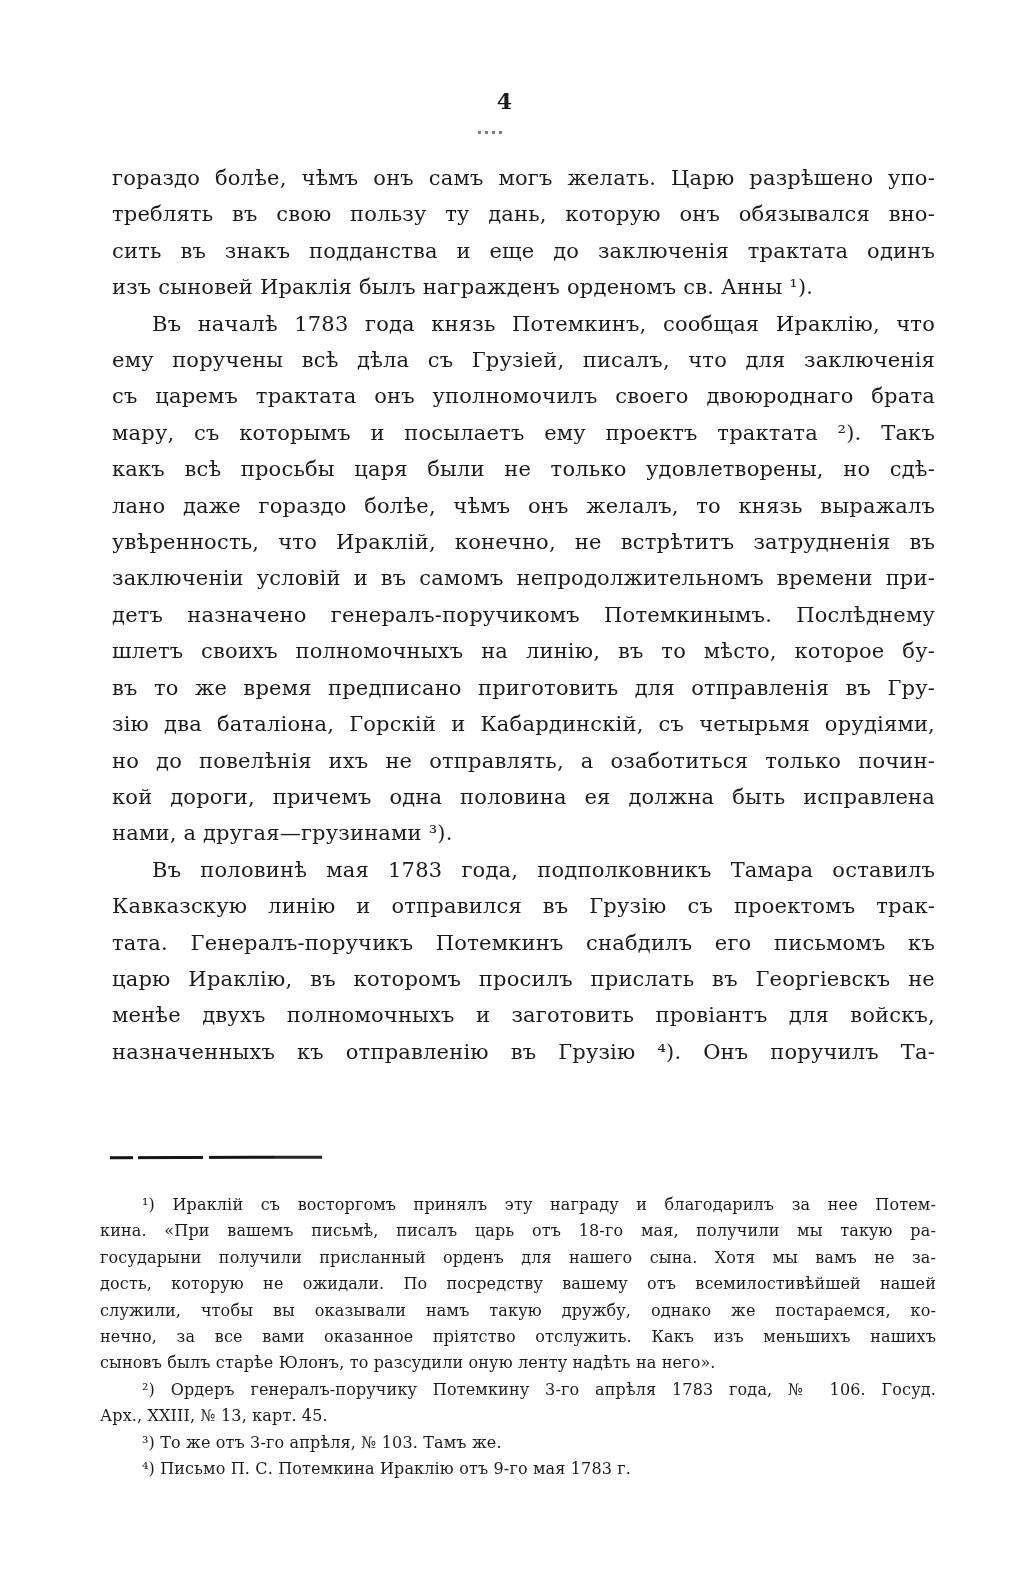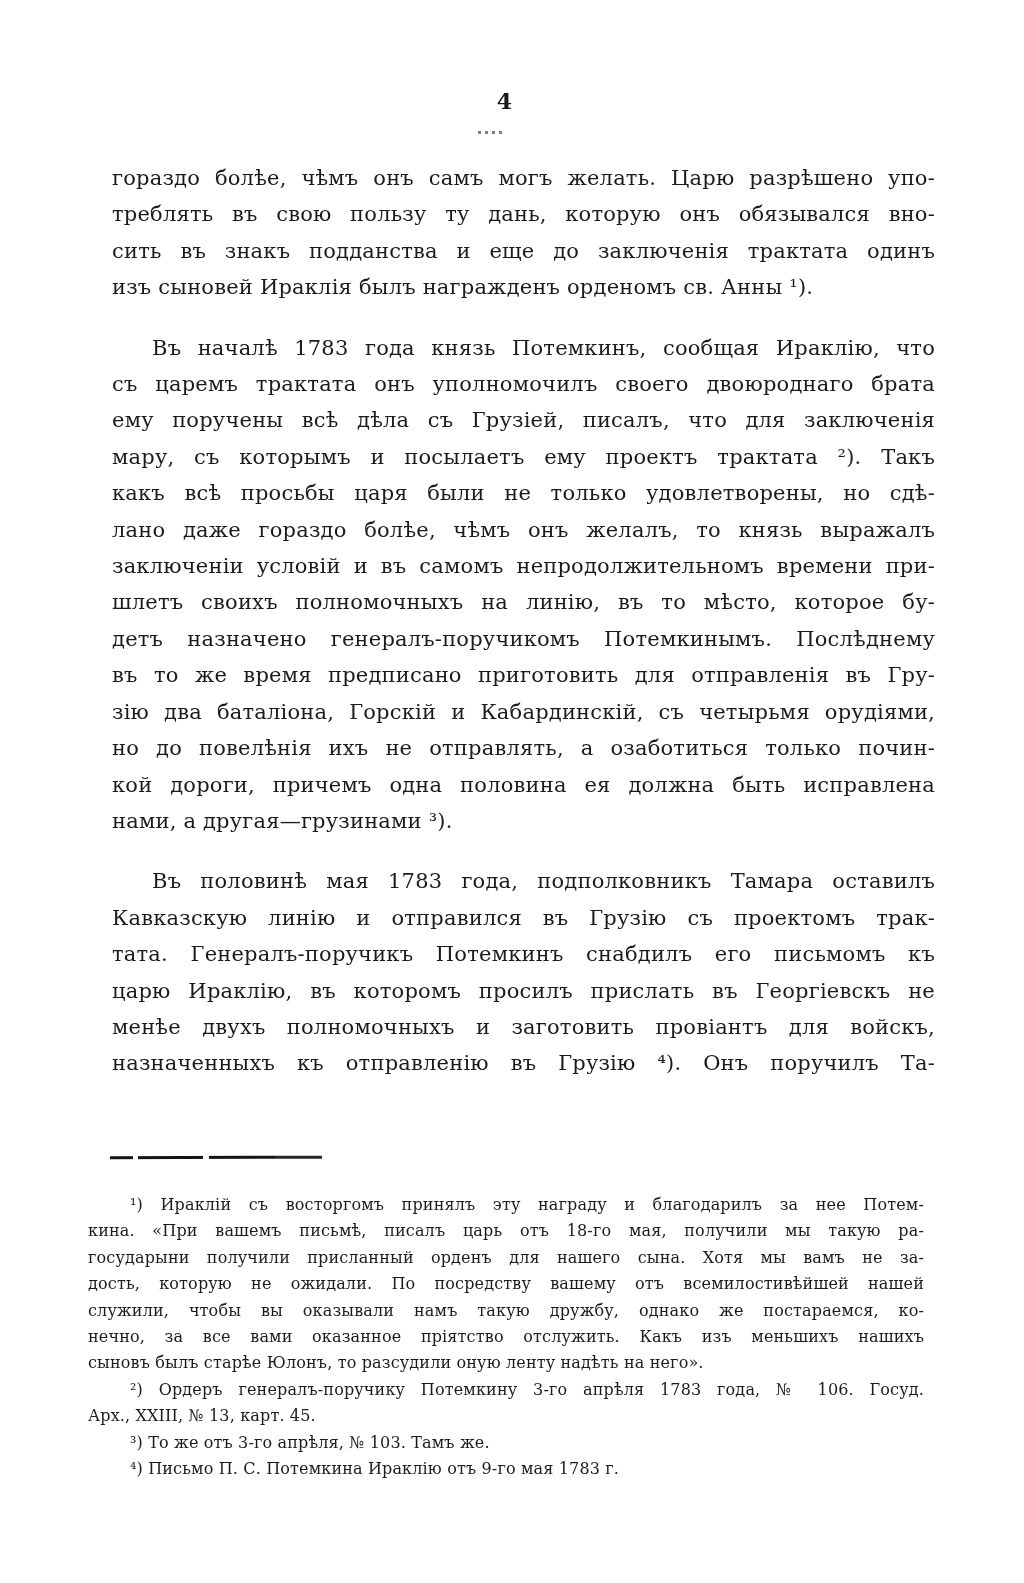--- a/index.html
+++ b/index.html
@@ -41,38 +41,38 @@
     width: 823px;
     font-size: 21px;
     line-height: 36.4px;
     letter-spacing: 0.2px;
   }
   .line {
     text-align: justify;
     text-align-last: justify;
     white-space: normal;
   }
-  .line.indent { text-indent: 40px; margin-top: 24px; }
+  .line.indent { text-indent: 40px; }
   .line.end    { text-align-last: left; }
   .footnote-rule {
     position: absolute;
     top: 1156px;
     left: 110px;
     width: 212px;
     height: 3px;
     transform: rotate(-0.2deg);
     background: linear-gradient(90deg,
       #151515 0 11%, rgba(0,0,0,0) 11% 13%,
       #151515 13% 44%, rgba(0,0,0,0) 44% 46.5%,
       #151515 46.5% 78%, rgba(0,0,0,0.85) 78% 100%);
   }
   .footnotes {
     position: absolute;
     top: 1192px;
-    left: 88px;
+    left: 100px;
     width: 836px;
     font-size: 16px;
     line-height: 26.4px;
     letter-spacing: 0.15px;
   }
   .fline {
     text-align: justify;
     text-align-last: justify;
   }
   .fline.indent { text-indent: 42px; }
@@ -85,28 +85,29 @@
 
   <div class="page-number">4</div>
   <div class="pn-smudge"></div>
 
   <div class="body-text">
     <div class="line">гораздо болѣе, чѣмъ онъ самъ могъ желать. Царю разрѣшено упо-</div>
     <div class="line">треблять въ свою пользу ту дань, которую онъ обязывался вно-</div>
     <div class="line">сить въ знакъ подданства и еще до заключенія трактата одинъ</div>
     <div class="line end">изъ сыновей Ираклія былъ награжденъ орденомъ св. Анны ¹).</div>
     <div class="line indent">Въ началѣ 1783 года князь Потемкинъ, сообщая Ираклію, что</div>
+    <div class="line">ему поручены всѣ дѣла съ Грузіей, писалъ, что для заключенія</div>
     <div class="line">съ царемъ трактата онъ уполномочилъ своего двоюроднаго брата</div>
-    <div class="line">ему поручены всѣ дѣла съ Грузіей, писалъ, что для заключенія</div>
     <div class="line">мару, съ которымъ и посылаетъ ему проектъ трактата ²). Такъ</div>
     <div class="line">какъ всѣ просьбы царя были не только удовлетворены, но сдѣ-</div>
     <div class="line">лано даже гораздо болѣе, чѣмъ онъ желалъ, то князь выражалъ</div>
+    <div class="line">увѣренность, что Ираклій, конечно, не встрѣтитъ затрудненія въ</div>
     <div class="line">заключеніи условій и въ самомъ непродолжительномъ времени при-</div>
+    <div class="line">детъ назначено генералъ-поручикомъ Потемкинымъ. Послѣднему</div>
     <div class="line">шлетъ своихъ полномочныхъ на линію, въ то мѣсто, которое бу-</div>
-    <div class="line">детъ назначено генералъ-поручикомъ Потемкинымъ. Послѣднему</div>
     <div class="line">въ то же время предписано приготовить для отправленія въ Гру-</div>
     <div class="line">зію два баталіона, Горскій и Кабардинскій, съ четырьмя орудіями,</div>
     <div class="line">но до повелѣнія ихъ не отправлять, а озаботиться только почин-</div>
     <div class="line">кой дороги, причемъ одна половина ея должна быть исправлена</div>
     <div class="line end">нами, а другая—грузинами ³).</div>
     <div class="line indent">Въ половинѣ мая 1783 года, подполковникъ Тамара оставилъ</div>
     <div class="line">Кавказскую линію и отправился въ Грузію съ проектомъ трак-</div>
     <div class="line">тата. Генералъ-поручикъ Потемкинъ снабдилъ его письмомъ къ</div>
     <div class="line">царю Ираклію, въ которомъ просилъ прислать въ Георгіевскъ не</div>
     <div class="line">менѣе двухъ полномочныхъ и заготовить провіантъ для войскъ,</div>

